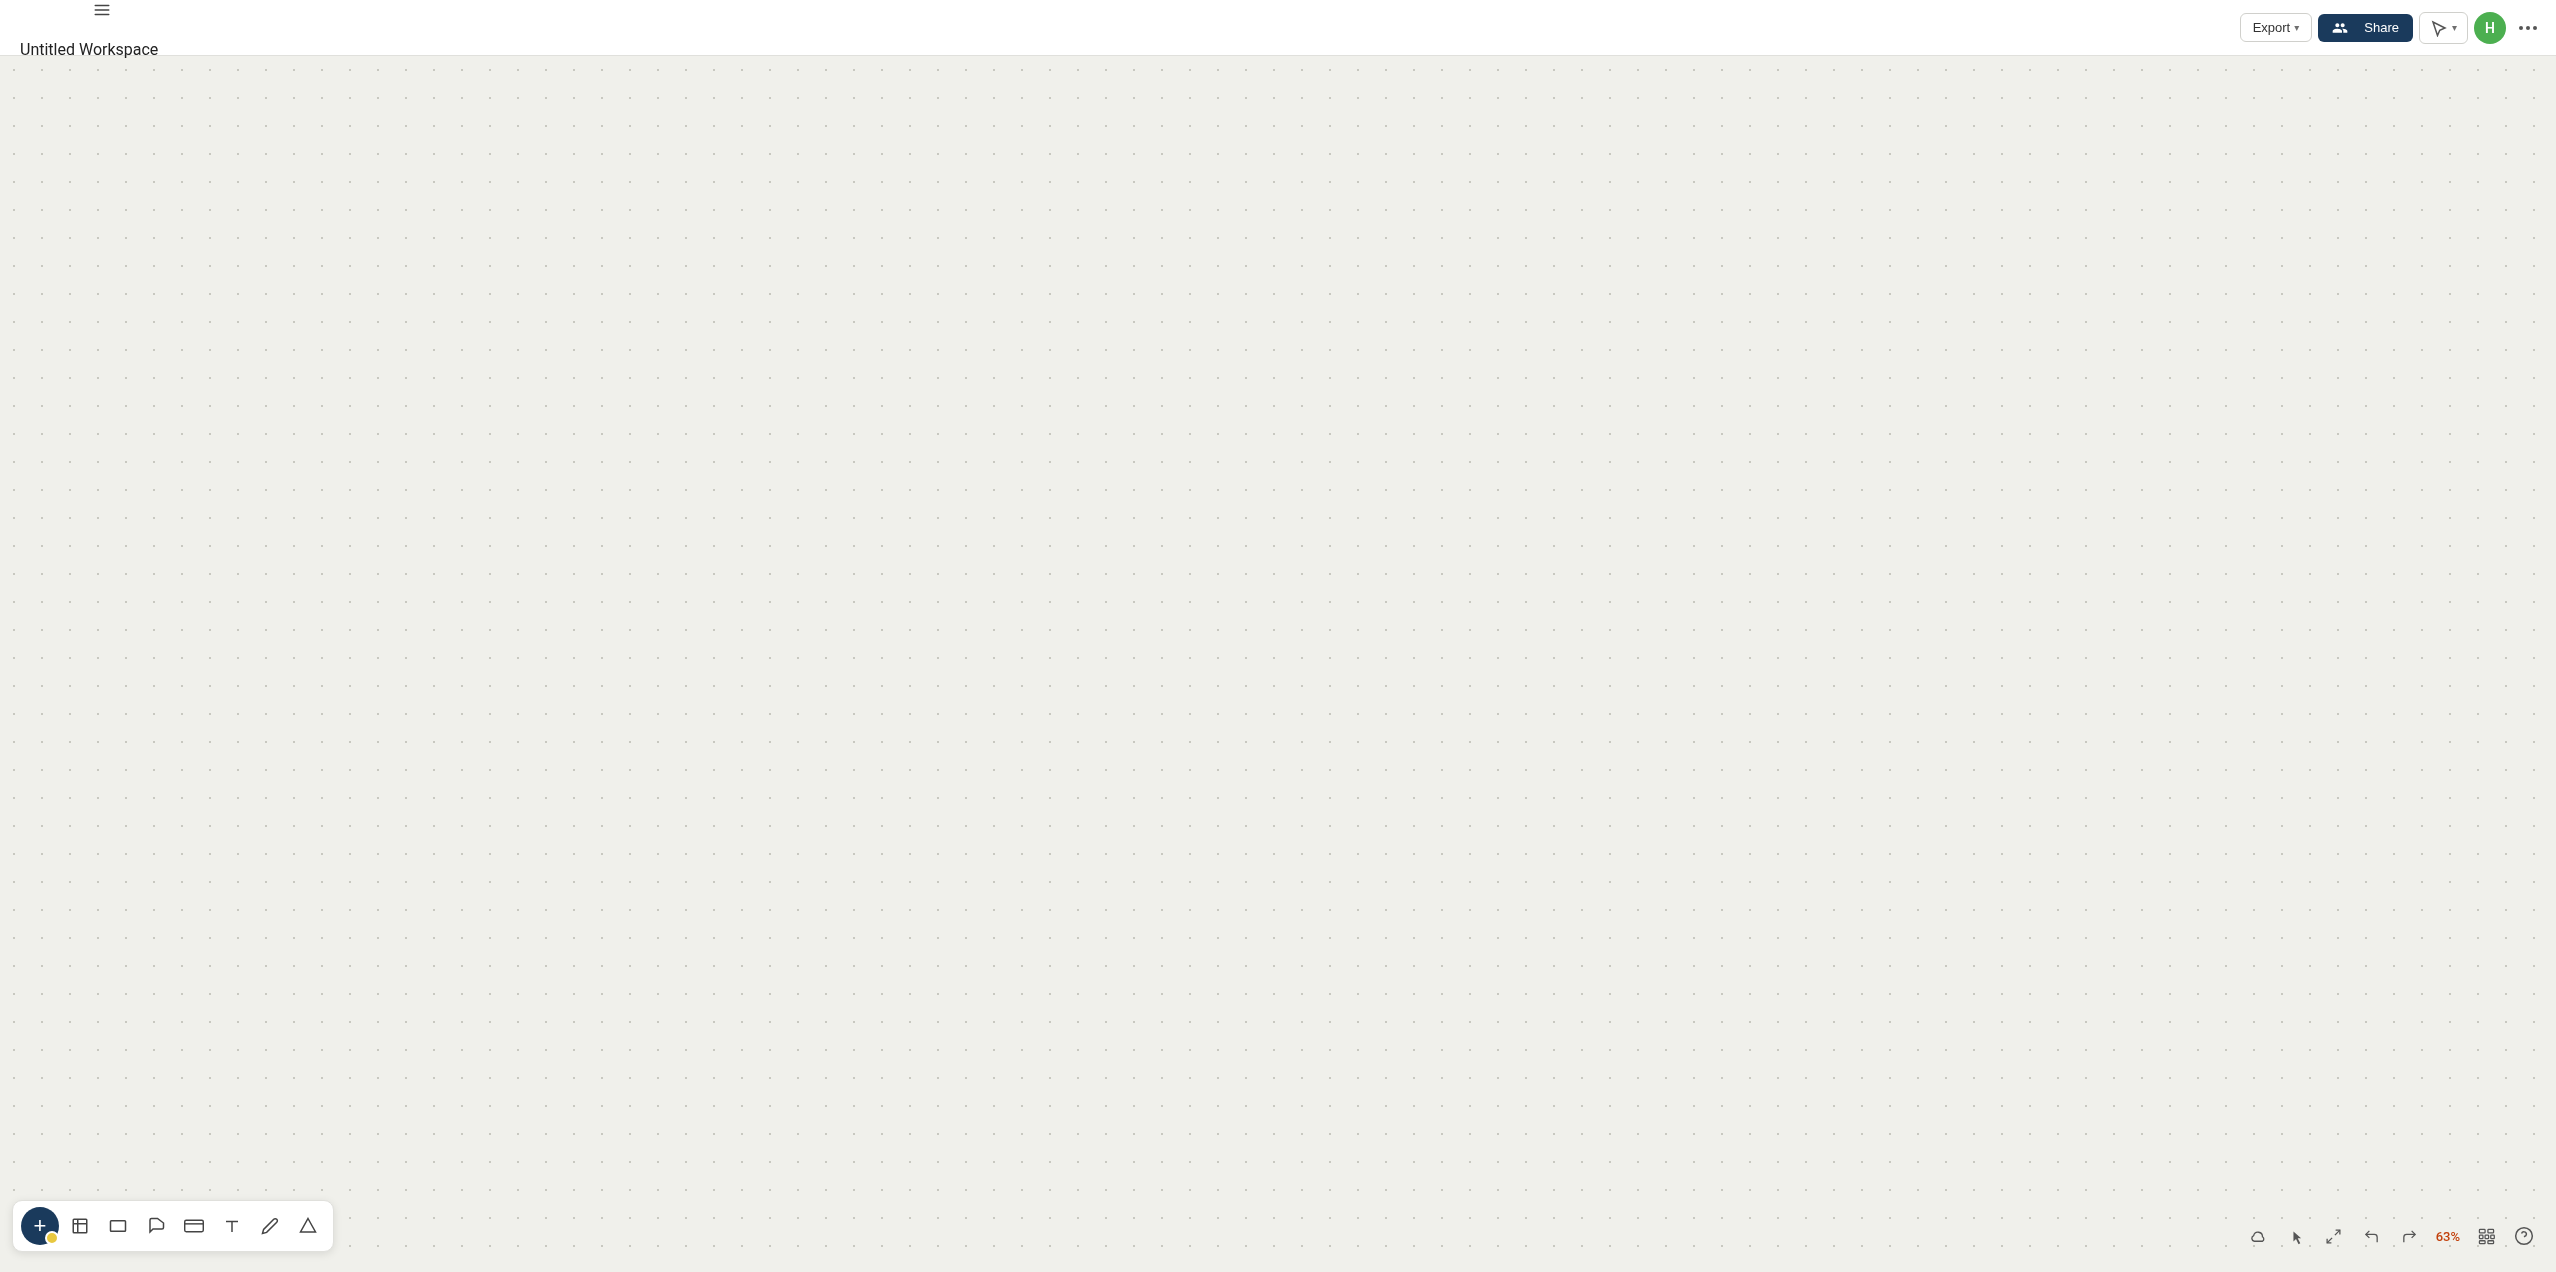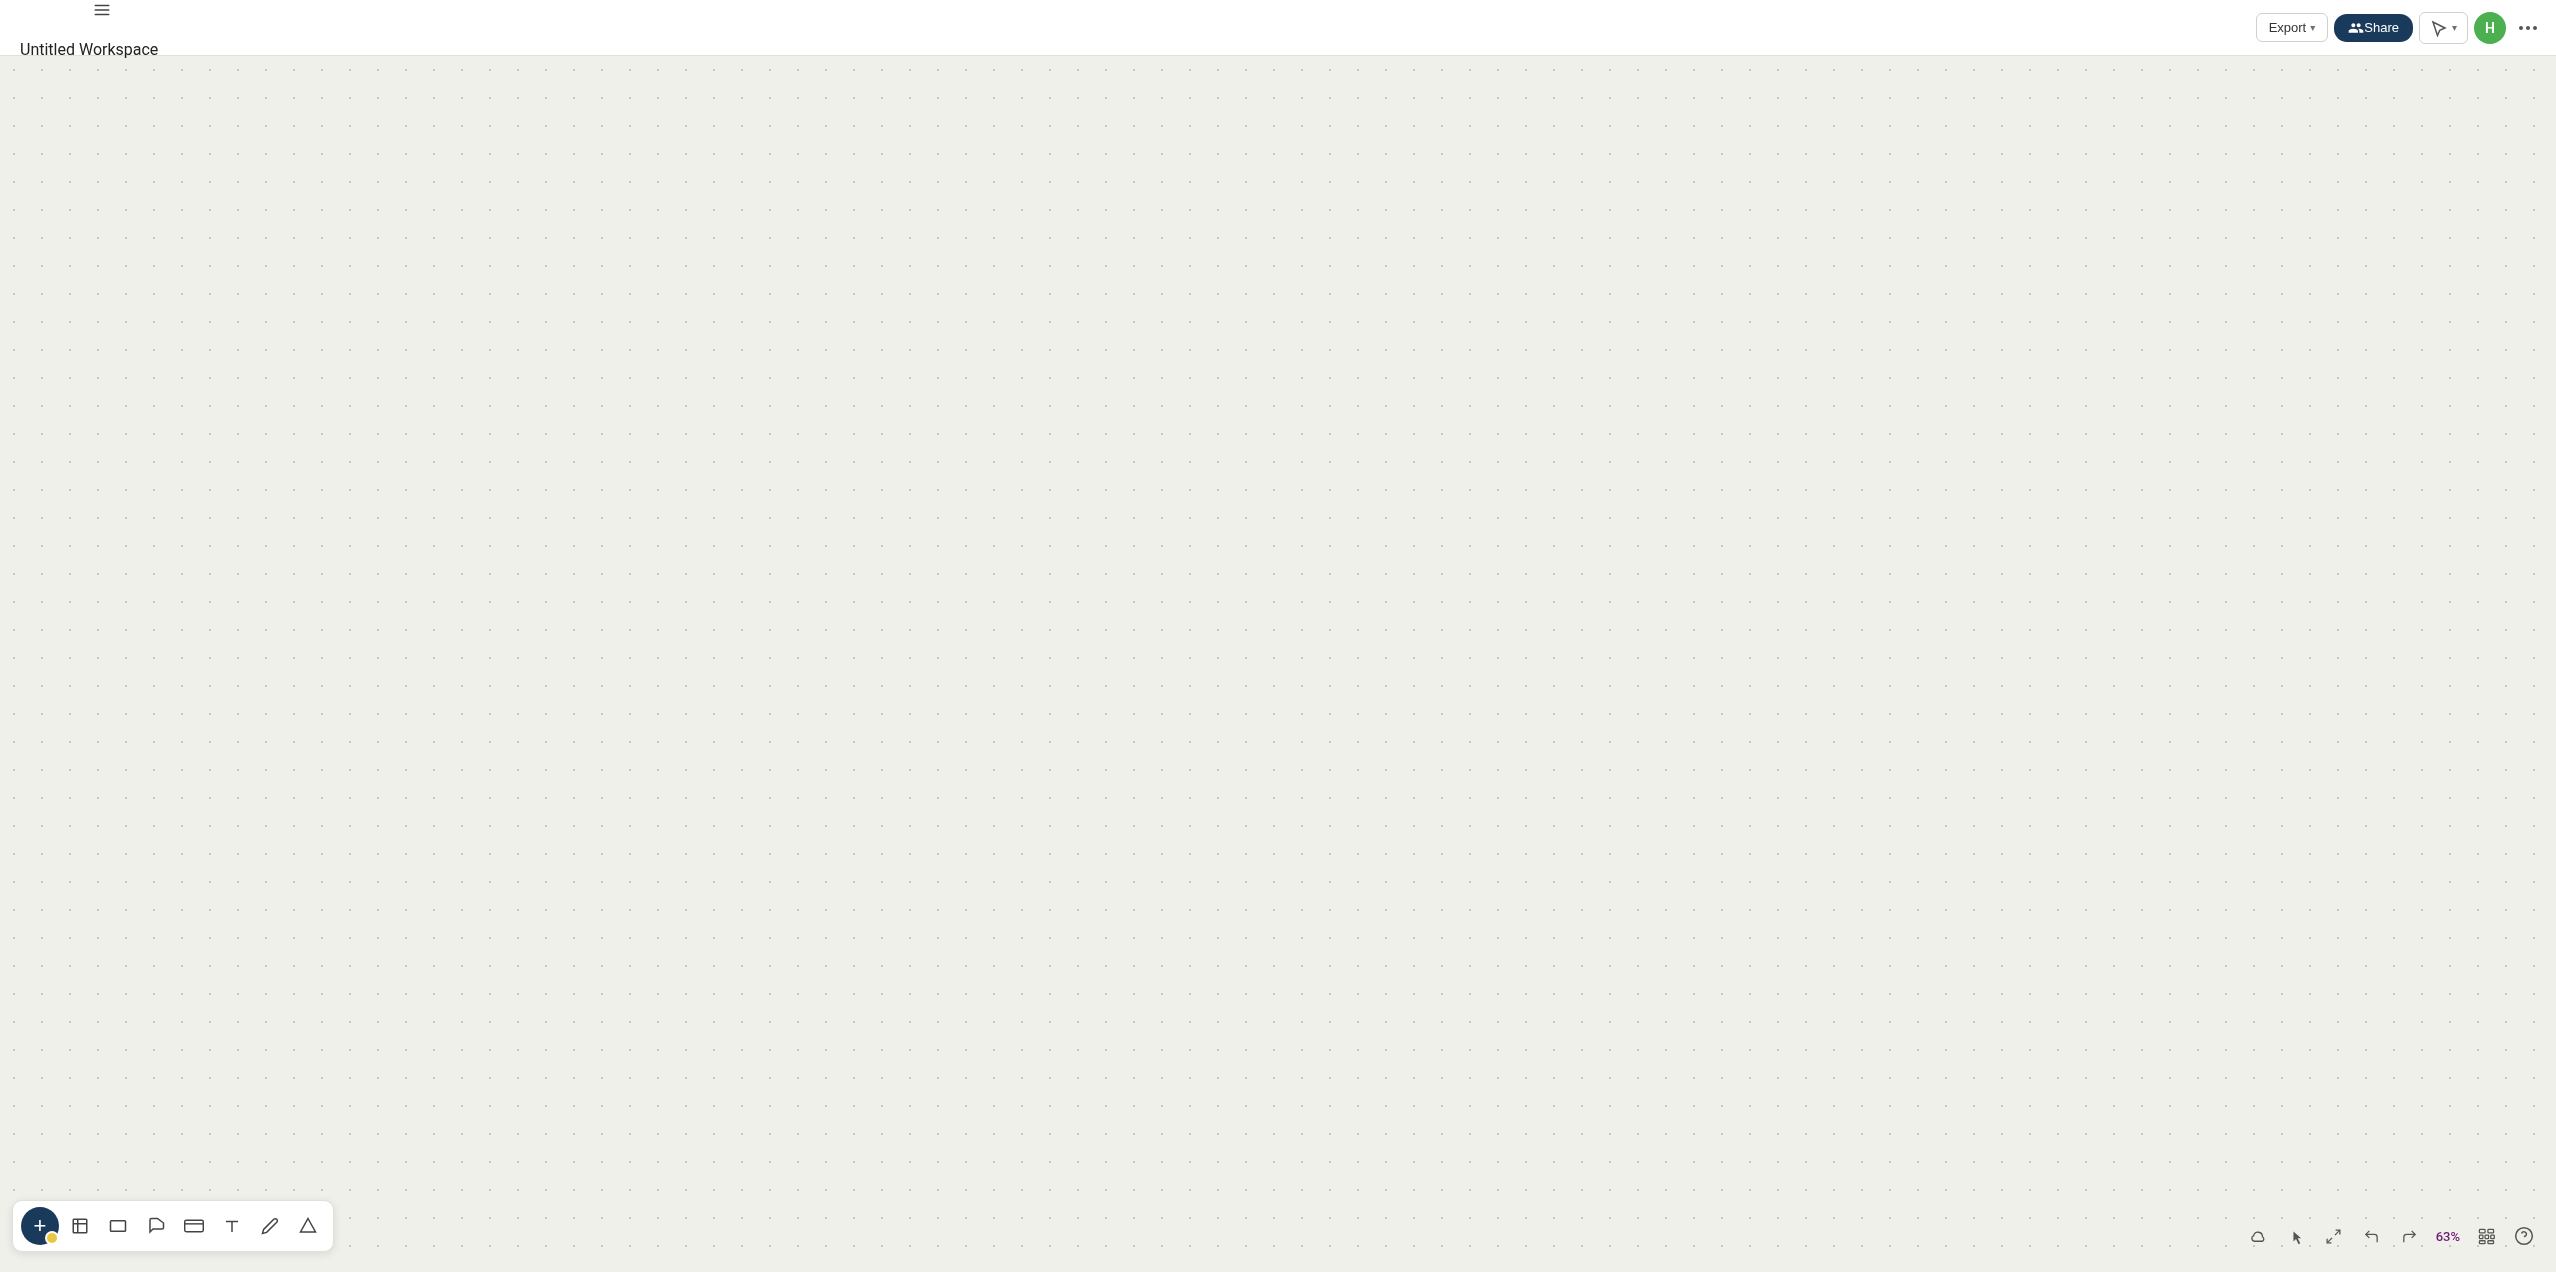--- a/index.html
+++ b/index.html
@@ -88,24 +88,24 @@
       background: #ffffff;
       font-size: 13px;
       color: #333;
       cursor: pointer;
       font-weight: 500;
     }
 
     .btn-share {
       display: flex;
       align-items: center;
-      gap: 0;
+      gap: 16px;
       padding: 6px 14px;
       border: none;
-      border-radius: 13px;
+      border-radius: 6px;
       background: #1a3a5c;
       color: #ffffff;
       font-size: 13px;
       cursor: pointer;
       font-weight: 500;
     }
 
     .btn-collaborate {
       display: flex;
       align-items: center;
@@ -227,21 +227,21 @@
       border-radius: 6px;
       border: none;
       background: transparent;
       cursor: pointer;
       color: #555;
       font-size: 15px;
     }
 
     .zoom-display {
       font-size: 13px;
-      color: #701a75;
+      color: #c2410c;
       font-weight: 500;
       padding: 0 4px;
     }
 
     
     .top-right-chat {
       position: absolute;
       top: 10px;
       right: 12px;
       width: 36px;

